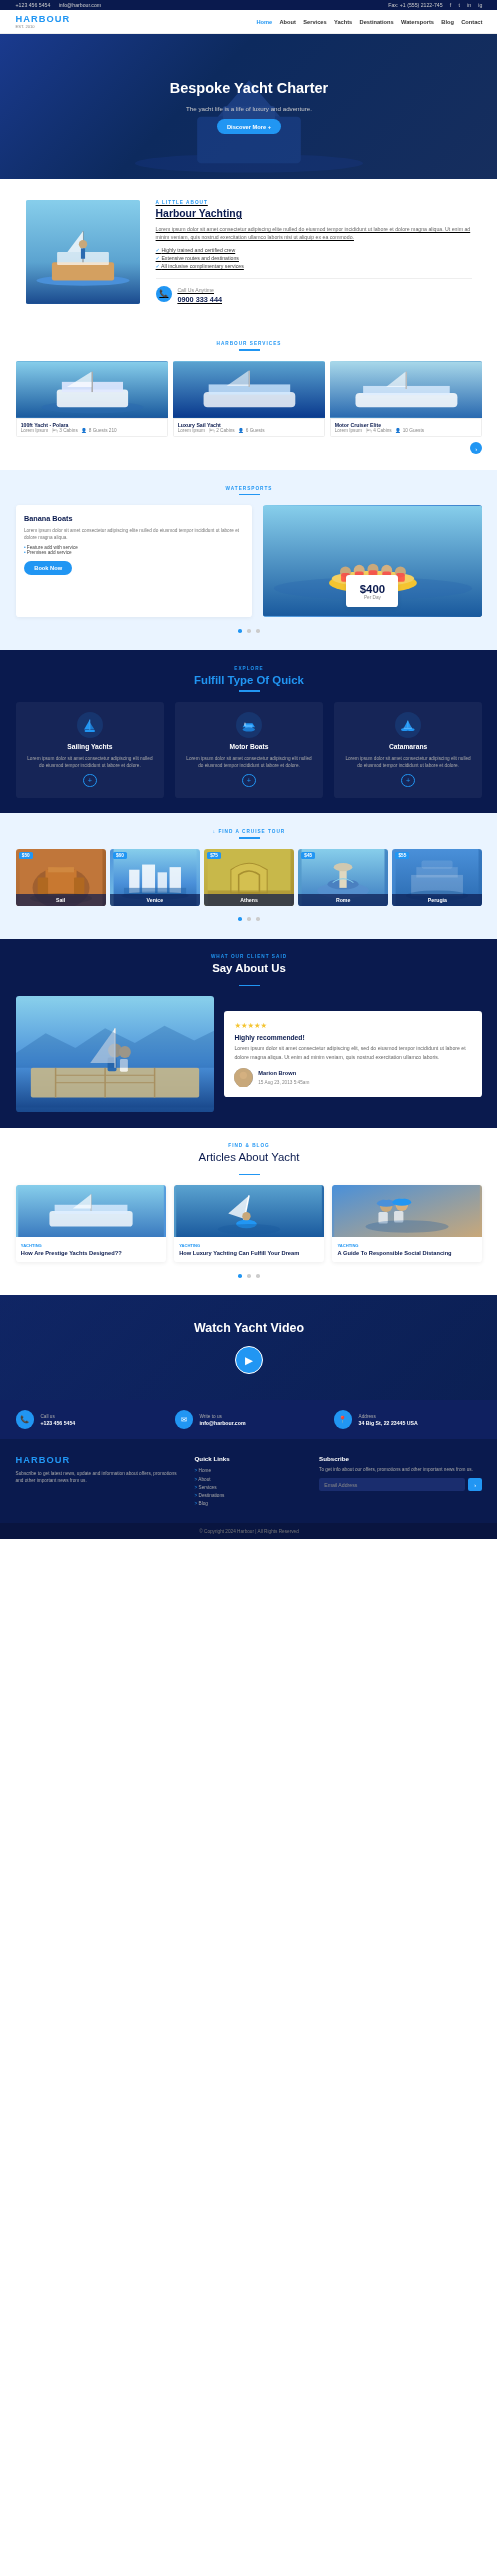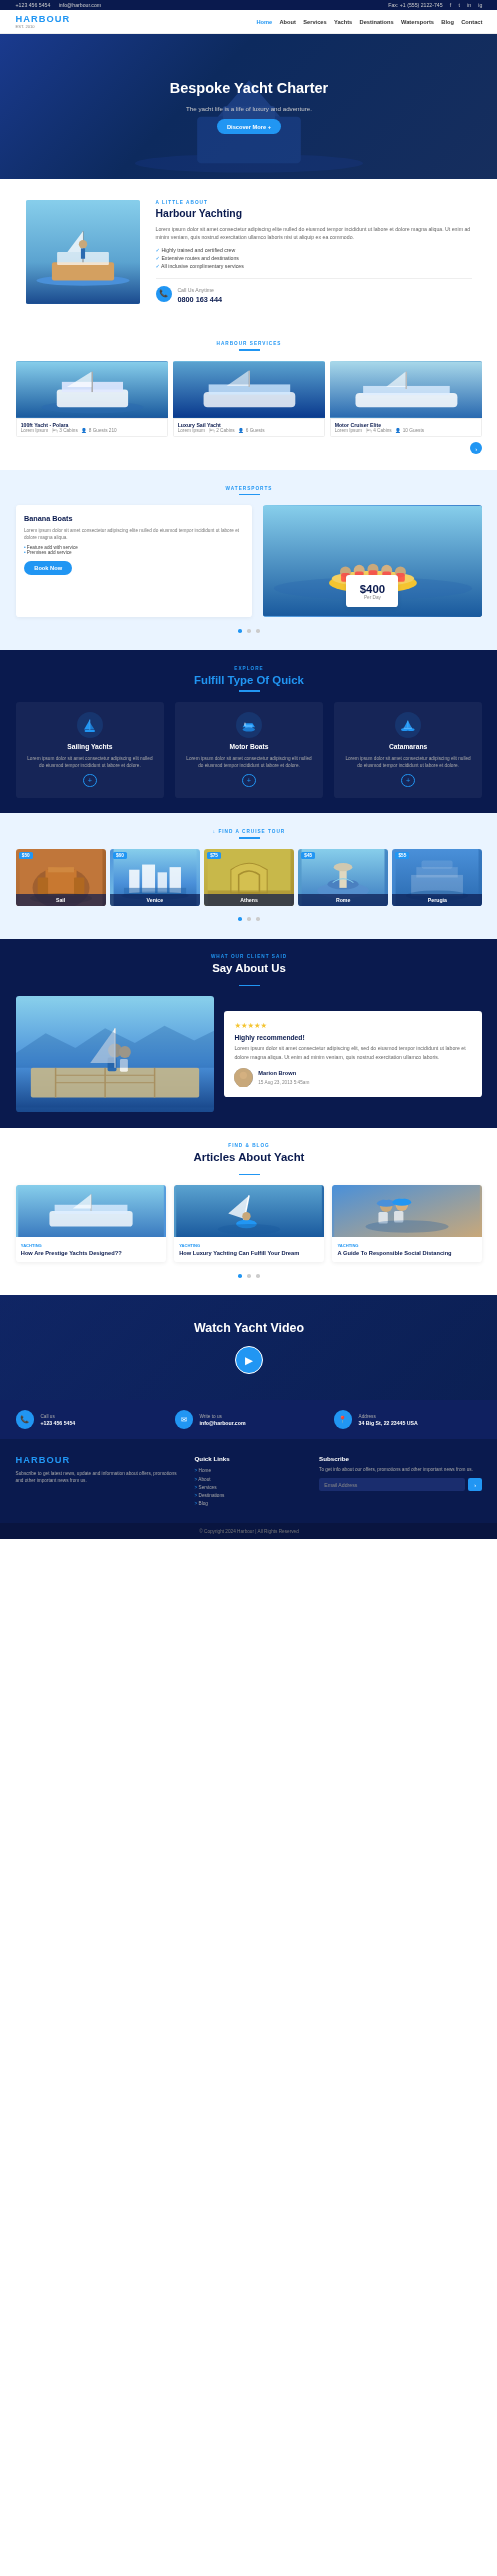--- a/index.html
+++ b/index.html
@@ -20,21 +20,21 @@
     .hero-bg { position: absolute; inset: 0; background: linear-gradient(135deg, #1a3a8e 0%, #0d2a5e 40%, #162e5e 100%); }
     .hero-content { position: relative; z-index: 2; }
     .hero h1 { color: #fff; font-size: 14.5px; font-weight: 700; margin-bottom: 9px; }
     .hero p { color: #ccc; font-size: 6.2px; margin-bottom: 7.3px; }
     .btn-primary { background: #2196f3; color: #fff; border: none; padding: 4.1px 10.4px; border-radius: 10.4px; font-size: 5.7px; cursor: pointer; font-weight: 600; }
 
     
     .about-section { display: flex; padding: 21px 26px; gap: 15.6px; align-items: flex-start; background: #fff; }
     .about-img { width: 114px; min-width: 114px; height: 104px; background: linear-gradient(135deg, #87ceeb 0%, #5ba3d0 100%); border-radius: 2.1px; overflow: hidden; position: relative; }
     .about-img-inner { width: 100%; height: 100%; background: linear-gradient(180deg, #87ceeb 0%, #4a90d9 50%, #2a6ab0 100%); display: flex; align-items: flex-end; justify-content: center; }
-    .about-text { flex: 1; }
+    .about-text { flex: 1; text-decoration: underline; }
     .section-tag { font-size: 4.7px; color: #2196f3; text-transform: uppercase; letter-spacing: 1px; font-weight: 700; margin-bottom: 3.1px; }
     .about-text h2 { font-size: 10.4px; color: #0a1a4e; font-weight: 800; margin-bottom: 5.2px; }
     .about-text p { font-size: 5.2px; color: #666; line-height: 1.6; margin-bottom: 5.2px; }
     .about-features { list-style: none; margin-bottom: 7.3px; }
     .about-features li { font-size: 5.2px; color: #444; padding: 1px 0; }
     .about-features li::before { content: '✓ '; color: #2196f3; }
     .contact-bar { display: flex; align-items: center; gap: 5.2px; border-top: 0.5px solid #eee; padding-top: 5.2px; }
     .phone-icon-wrap { background: #2196f3; border-radius: 50%; width: 16.6px; height: 16.6px; display: flex; align-items: center; justify-content: center; color: #fff; font-size: 7.3px; }
     .contact-bar span { font-size: 5.2px; color: #888; }
     .contact-bar strong { font-size: 7.3px; color: #0a1a4e; font-weight: 800; }
@@ -112,21 +112,21 @@
     .test-card h4 { font-size: 6.7px; color: #0a1a4e; font-weight: 700; margin-bottom: 3.1px; }
     .test-card p { font-size: 5.2px; color: #666; line-height: 1.6; margin-bottom: 7.3px; }
     .test-author { display: flex; align-items: center; gap: 5.2px; }
     .test-avatar { width: 18.7px; height: 18.7px; border-radius: 50%; background: linear-gradient(135deg, #aaa, #888); }
     .test-author-info strong { font-size: 5.7px; color: #0a1a4e; font-weight: 700; display: block; }
     .test-author-info span { font-size: 4.7px; color: #888; }
 
     
     .articles { background: #fff; padding: 15.6px 15.6px; }
     .articles .section-tag { text-align: center; }
-    .articles h2 { text-align: center; font-size: 11.4px; color: #0a1a4e; font-weight: 700; margin-bottom: 10.4px; }
+    .articles h2 { text-align: center; font-size: 11.4px; color: #0a1a4e; font-weight: 400; margin-bottom: 10.4px; }
     .articles-grid { display: grid; grid-template-columns: 1fr 1fr 1fr; gap: 8.3px; }
     .article-card { border-radius: 3.1px; overflow: hidden; box-shadow: 0 1px 4.1px rgba(0,0,0,0.08); }
     .article-img { height: 52px; }
     .article-img.a1 { background: linear-gradient(135deg, #87ceeb, #4a90d9); }
     .article-img.a2 { background: linear-gradient(135deg, #5ba3d0, #1a5a9e); }
     .article-img.a3 { background: linear-gradient(135deg, #4a90d9, #c8a87a); }
     .article-body { padding: 5.2px; }
     .article-tag { font-size: 4.1px; color: #2196f3; font-weight: 700; text-transform: uppercase; }
     .article-body h4 { font-size: 5.7px; color: #0a1a4e; font-weight: 700; margin-top: 2.1px; line-height: 1.3; }
     .art-dots { text-align: center; margin-top: 7.3px; }
@@ -246,21 +246,21 @@
     <p>Lorem ipsum dolor sit amet consectetur adipiscing elite nulled do eiusmod tempor incididunt ut labore et dolore magna aliqua. Ut enim ad minim veniam, quis nostrud exercitation ullamco laboris nisi ut aliquip ex ea commodo.</p>
     <ul class="about-features">
       <li>Highly trained and certified crew</li>
       <li>Extensive routes and destinations</li>
       <li>All inclusive complimentary services</li>
     </ul>
     <div class="contact-bar">
       <div class="phone-icon-wrap">📞</div>
       <div>
         <span>Call Us Anytime</span><br>
-        <strong>0800 163 444</strong>
+        <strong>0900 333 444</strong>
       </div>
     </div>
   </div>
 </section>
 
 <section class="yachts-section">
   <div class="section-tag">HARBOUR SERVICES</div>
   <div class="divider"></div>
   <br>
   <div class="yachts-grid">

